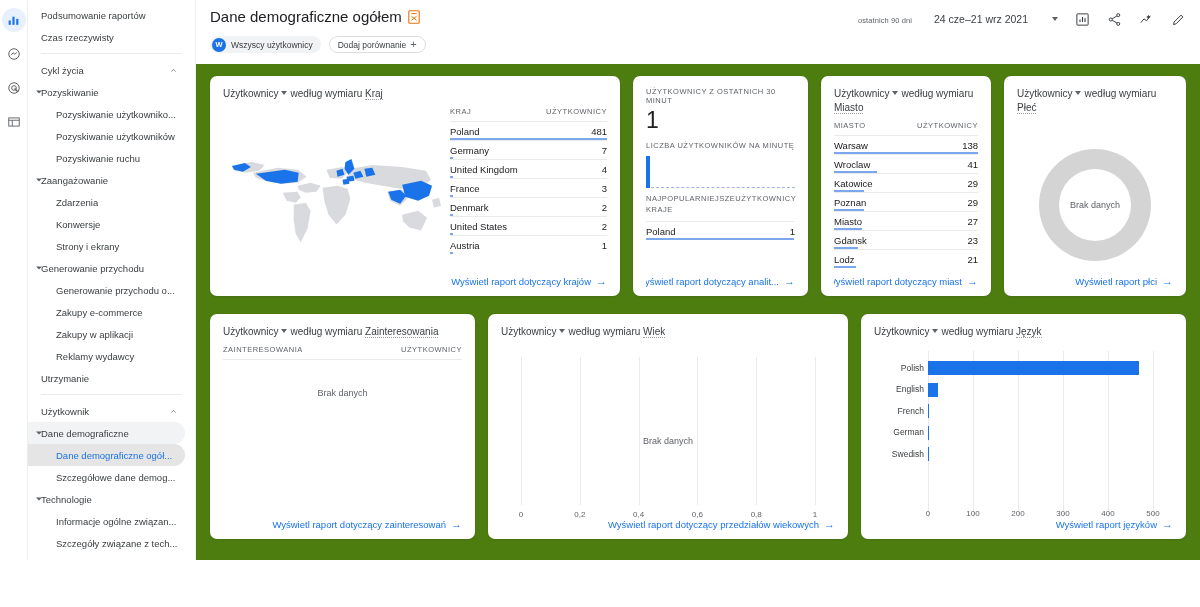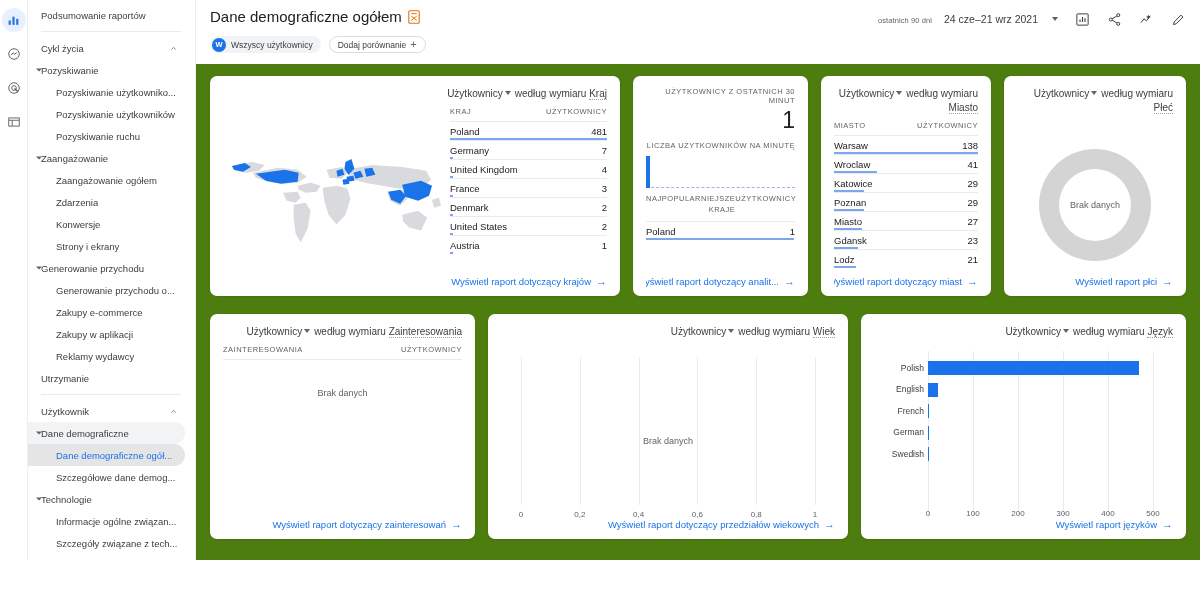--- a/index.html
+++ b/index.html
@@ -3,21 +3,21 @@
 <meta charset="utf-8">
 <style>
   * { box-sizing: border-box; margin: 0; padding: 0; }
   html, body {
     width: 1200px; height: 607px;
     background: #fff;
     font-family: "Liberation Sans", sans-serif;
     color: #202124;
     overflow: hidden;
   }
-  .app { display: flex; width: 1200px; height: 560px; text-align: right; }
+  .app { display: flex; width: 1200px; height: 560px; }
 
   
   .rail {
     width: 28px; flex: 0 0 28px;
     background: #fff;
     border-right: 1px solid #eceff1;
     padding-top: 8px;
     display: flex; flex-direction: column; align-items: center; gap: 10px;
   }
   .rail-btn {
@@ -66,21 +66,21 @@
   .main { flex: 1; background: #4d7c0f; display: flex; flex-direction: column; overflow: hidden; }
   .topbar { background: #fff; padding: 8px 14px 0 14px; }
   .topbar-row1 { display: flex; align-items: flex-start; justify-content: space-between; }
   .page-title {
     font-size: 15px; font-weight: 400; color: #202124;
     display: flex; align-items: center; gap: 6px;
   }
   .title-badge { width: 12px; height: 14px; display: block; }
 
   .top-right { display: flex; align-items: center; gap: 0px; padding-top: 3px; }
-  .daterange { display: flex; align-items: baseline; gap: 12px; }
+  .daterange { display: flex; align-items: baseline; gap: 22px; }
   .daterange .small { font-size: 7.5px; color: #5f6368; letter-spacing: .1px; }
   .daterange .range { font-size: 10.5px; color: #3c4043; }
   .dd-caret {
     width: 0; height: 0; margin-left: 2px;
     border-left: 3.5px solid transparent; border-right: 3.5px solid transparent;
     border-top: 4px solid #5f6368; align-self: center;
   }
   .top-icons { display: flex; align-items: center; gap: 16px; margin-left: 16px; color: #3c4043; }
   .top-icons .ic { width: 16px; height: 16px; display:flex; align-items:center; justify-content:center; }
 
@@ -238,20 +238,23 @@
           <rect x="3" y="5" width="18" height="14"></rect>
           <path d="M3 9h18M9 9v10"></path>
         </svg>
     </div>
   </div>
 
   <div class="sidebar" id="sidebar-nav">
       <div class="nav-item lvl1">
         <span class="lbl">Podsumowanie raportów</span>
       </div>
+      <div class="nav-item lvl1">
+        <span class="lbl">Czas rzeczywisty</span>
+      </div>
       <div class="nav-divider"></div>
       <div class="nav-item lvl0 group">
         <span class="lbl">Cykl życia</span>
         <span class="chev-up">
           <svg width="9" height="9" viewBox="0 0 24 24" fill="none" stroke="currentColor" stroke-width="2">
             <path d="M6 15l6-6 6 6"></path>
           </svg>
         </span>
       </div>
       <div class="nav-item lvl1 has-caret">
@@ -263,23 +266,20 @@
       </div>
       <div class="nav-item lvl2">
         <span class="lbl">Pozyskiwanie użytkowników</span>
       </div>
       <div class="nav-item lvl2">
         <span class="lbl">Pozyskiwanie ruchu</span>
       </div>
       <div class="nav-item lvl1 has-caret">
         <span class="caret-small"></span>
         <span class="lbl">Zaangażowanie</span>
-      </div>
-      <div class="nav-item lvl2">
-        <span class="lbl">Zaangażowanie ogółem</span>
       </div>
       <div class="nav-item lvl2">
         <span class="lbl">Zdarzenia</span>
       </div>
       <div class="nav-item lvl2">
         <span class="lbl">Konwersje</span>
       </div>
       <div class="nav-item lvl2">
         <span class="lbl">Strony i ekrany</span>
       </div>

